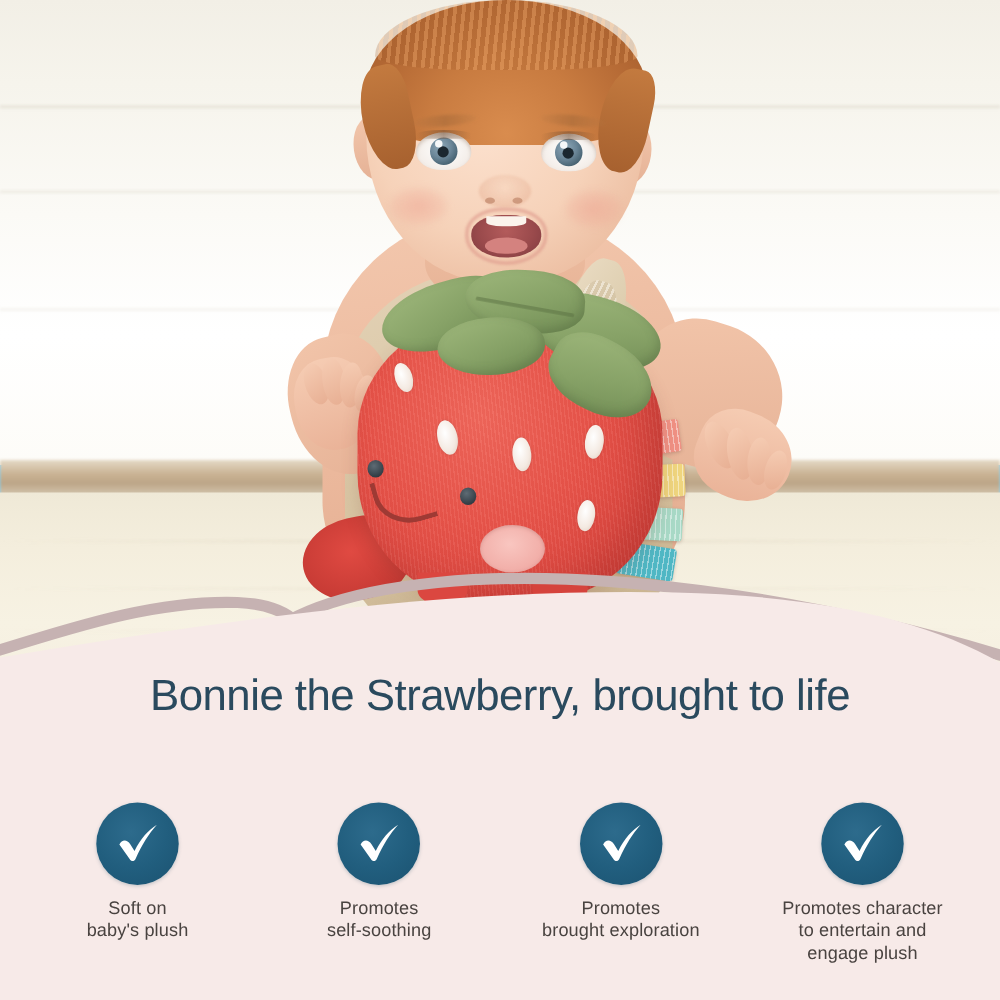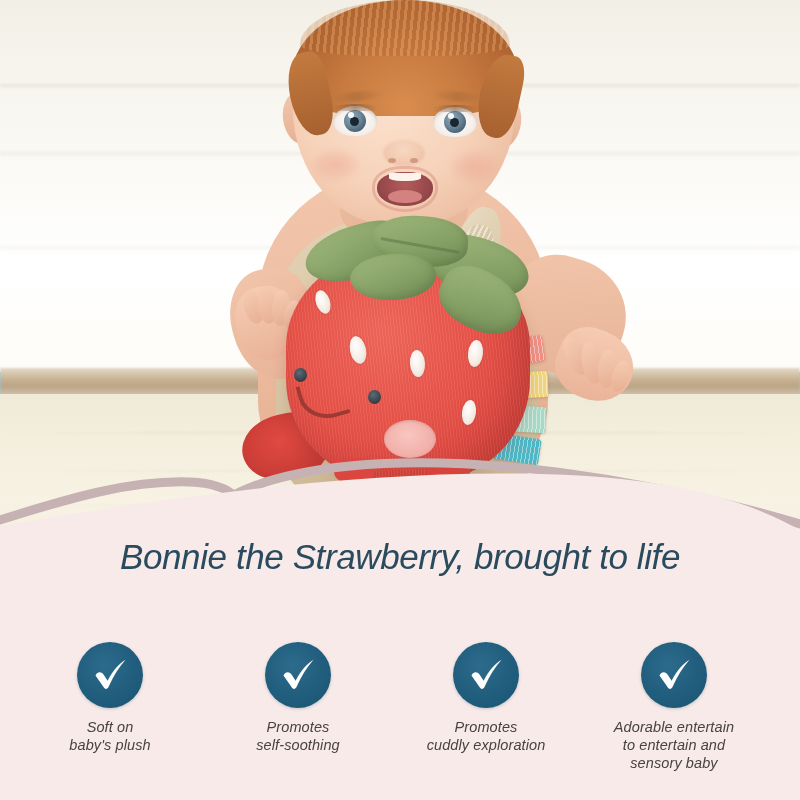--- a/index.html
+++ b/index.html
@@ -4,21 +4,20 @@
 <title>Bonnie the Strawberry Plush</title>
 <style>
   html,body{margin:0;padding:0;background:#fff;}
   body{font-family:"Liberation Sans",sans-serif;}
 
   #stage{
     position:relative;
     width:800px;height:800px;
     overflow:hidden;
     background:#7dd3fc;
-    font-style:italic;
   }
 
   
   .photo{position:absolute;left:0;top:0;width:800px;height:540px;overflow:hidden;}
 
   .wall{
     position:absolute;left:0;top:0;width:800px;height:372px;
     background:linear-gradient(180deg,#F2EFE6 0%,#F6F4EC 18%,#FBFAF6 46%,#FFFFFF 72%,#FDFCF8 100%);
   }
   .wall-line{position:absolute;left:0;width:800px;height:3px;
@@ -243,21 +242,21 @@
   .headline{
     position:absolute;left:0;top:0;width:800px;
     text-align:center;color:#2A4A5E;
     font-size:35px;line-height:41px;font-weight:400;letter-spacing:-.4px;
     font-family:"Liberation Sans",sans-serif;
   }
   .headline .ln{display:block;}
 
   .features{
     position:absolute;left:0;top:106px;width:800px;
-    display:flex;justify-content:flex-start;padding:0 16px;box-sizing:border-box;
+    display:flex;justify-content:space-between;padding:0 16px;box-sizing:border-box;
   }
   .feature{width:188px;display:flex;flex-direction:column;align-items:center;}
   .badge{
     width:66px;height:66px;border-radius:50%;
     background:radial-gradient(circle at 42% 36%,#2D6B8C 0%,#215E7E 52%,#1B5270 100%);
     display:flex;align-items:center;justify-content:center;
     box-shadow:0 1px 3px rgba(40,80,100,.25);
   }
   .badge svg{display:block;}
   .feat-label{
@@ -413,32 +412,32 @@
       </div>
 
       <div class="feature">
         <div class="badge">
           <svg width="46" height="46" viewBox="0 0 46 46" aria-hidden="true">
             <path d="M8.5 23.5 C10.5 19.5 14.5 19.2 17.2 23.4 L20.6 28.8 C25.5 19.0 31.5 12.2 38.5 7.8 C32.2 14.8 26.4 24.0 21.6 34.8 C20.4 37.4 18.1 37.6 16.7 35.2 Z" fill="#FFFFFF"></path>
           </svg>
         </div>
         <div class="feat-label">
           <span>Promotes</span><br>
-          <span>cuddly exploration</span>
+          <span>brought exploration</span>
         </div>
       </div>
 
       <div class="feature">
         <div class="badge">
           <svg width="46" height="46" viewBox="0 0 46 46" aria-hidden="true">
             <path d="M8.5 23.5 C10.5 19.5 14.5 19.2 17.2 23.4 L20.6 28.8 C25.5 19.0 31.5 12.2 38.5 7.8 C32.2 14.8 26.4 24.0 21.6 34.8 C20.4 37.4 18.1 37.6 16.7 35.2 Z" fill="#FFFFFF"></path>
           </svg>
         </div>
         <div class="feat-label">
-          <span>Adorable entertain</span><br>
+          <span>Promotes character</span><br>
           <span>to entertain and</span><br>
-          <span>sensory baby</span>
+          <span>engage plush</span>
         </div>
       </div>
 
     </div>
   </div>
 </div>
 
 </body></html>

